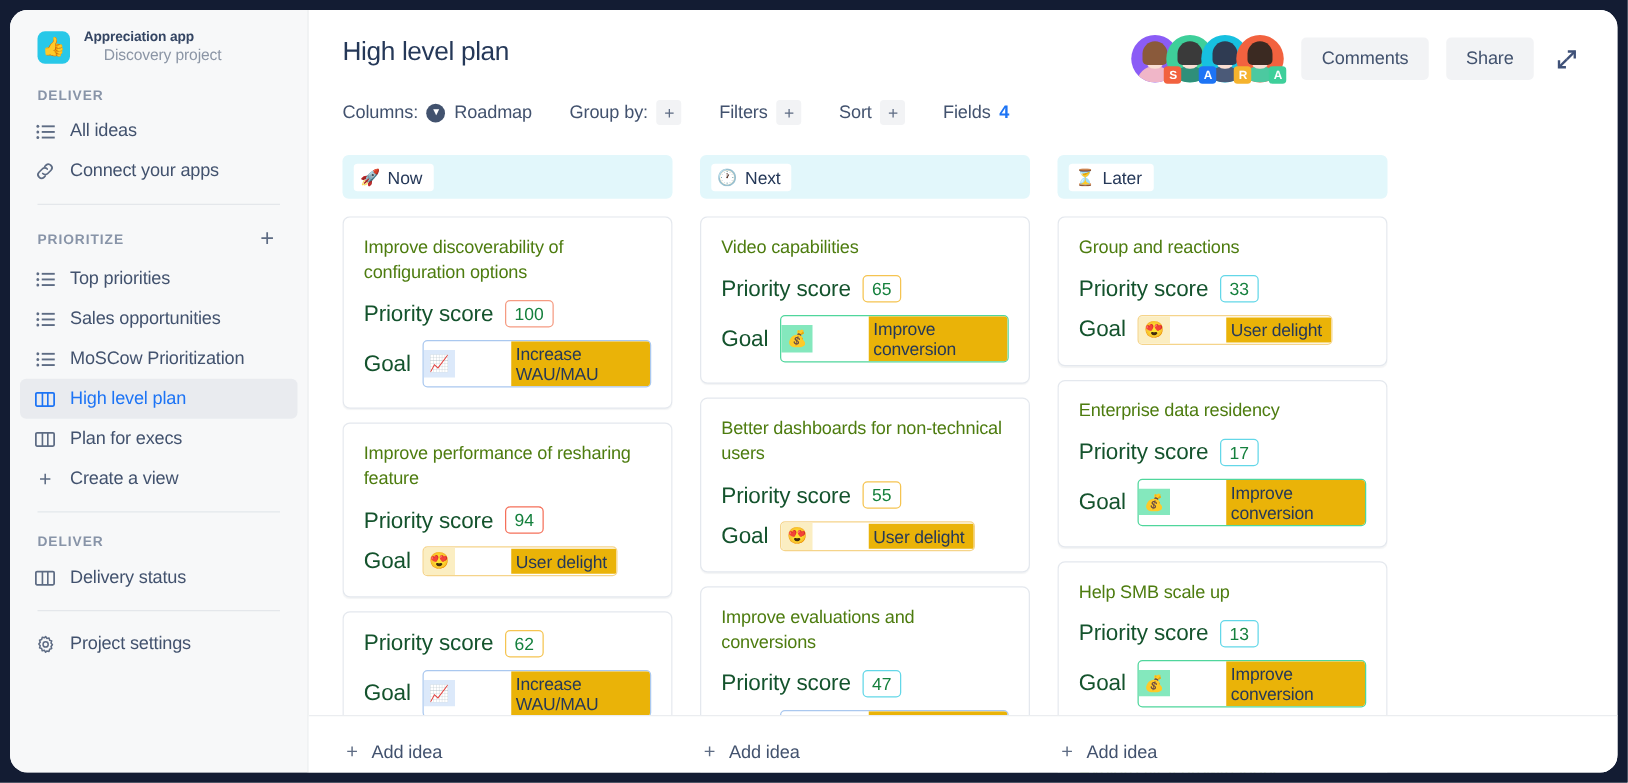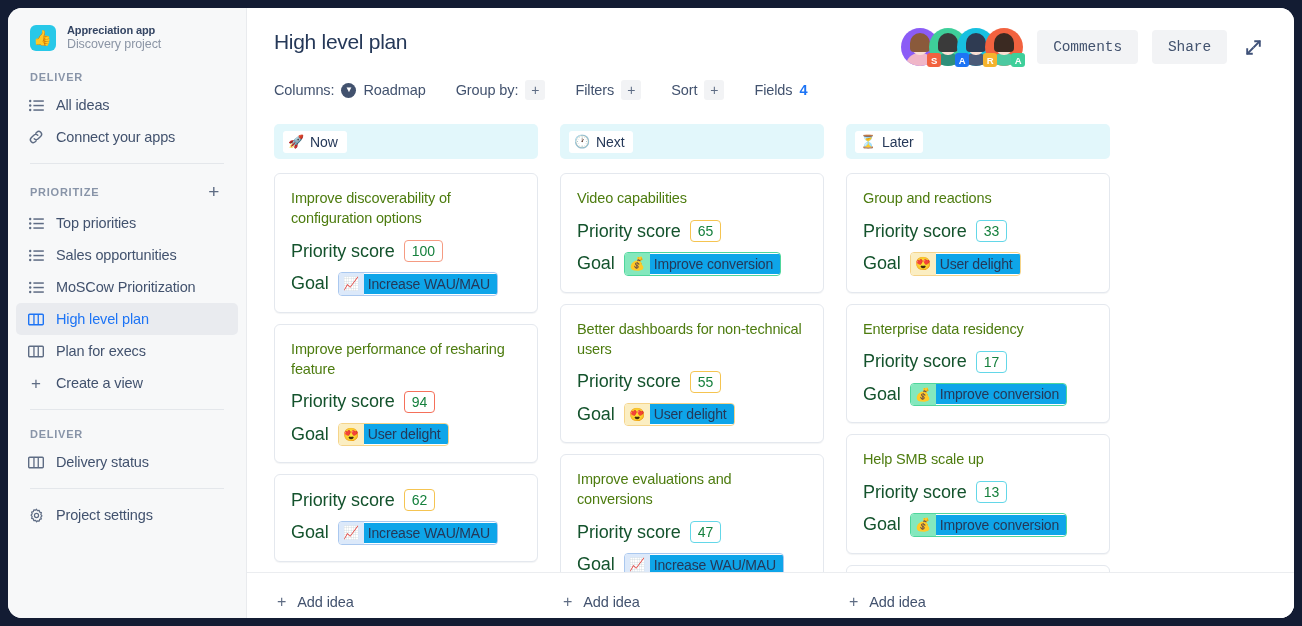--- a/index.html
+++ b/index.html
@@ -38,21 +38,21 @@
   .app-logo {
     width: 26px; height: 26px;
     border-radius: 6px;
     background: #28c8e8;
     display: flex; align-items: center; justify-content: center;
     font-size: 15px; line-height: 1;
     flex: 0 0 26px;
   }
   .app-names { display: flex; flex-direction: column; gap: 1px; }
   .app-title { font-size: 11px; font-weight: bold; color: #344563; letter-spacing: -0.1px; }
-  .app-sub { font-size: 12.5px; color: #8b95a5; letter-spacing: -0.1px; }
+  .app-sub { font-size: 12.5px; color: #8b95a5; letter-spacing: -0.1px; margin-left: 16px; }
 
   .section-head {
     font-size: 11px;
     font-weight: bold;
     letter-spacing: 0.75px;
     color: #8894a8;
     padding: 8px 22px 6px 22px;
     display: flex;
     align-items: center;
     justify-content: space-between;
@@ -130,21 +130,21 @@
     z-index: 3;
   }
   .btn {
     background: #f2f3f5;
     border: none;
     border-radius: 4px;
     padding: 9px 16px;
     font-size: 14.5px;
     color: #42526e;
     cursor: pointer;
-    font-family: Liberation Mono, monospace;
+    font-family: Liberation Sans, sans-serif;
     letter-spacing: -0.1px;
   }
   .expand-ic { color: #3f5178; cursor: pointer; display:flex; align-items:center; padding: 4px; }
 
   .toolbar {
     display: flex;
     align-items: center;
     gap: 0px;
     padding: 14px 28px 0 27px;
     font-size: 14.5px;
@@ -234,21 +234,21 @@
     font-size: 14px;
     color: #253858;
     overflow: hidden;
     letter-spacing: -0.15px;
   }
   .goal-chip .gemo {
     padding: 2px 4px 2px 5px;
     font-size: 13px; line-height: 1.35;
     display: flex; align-items: center;
   }
-  .goal-chip .gtxt { padding: 2px 7px 2px 4px; background: #0ea5e9; }
+  .goal-chip .gtxt { padding: 2px 7px 2px 4px; background: #eab308; margin-left: 45px; }
 
   .col-footer {
     display: flex; align-items: center; gap: 11px;
     font-size: 14.5px; color: #42526e;
     padding: 13px 2px 0 3px;
     cursor: pointer;
     letter-spacing: -0.1px;
   }
   .col-footer .pl { font-size: 16px; font-weight: 300; color: #5e6c84; line-height: 1; }
 

